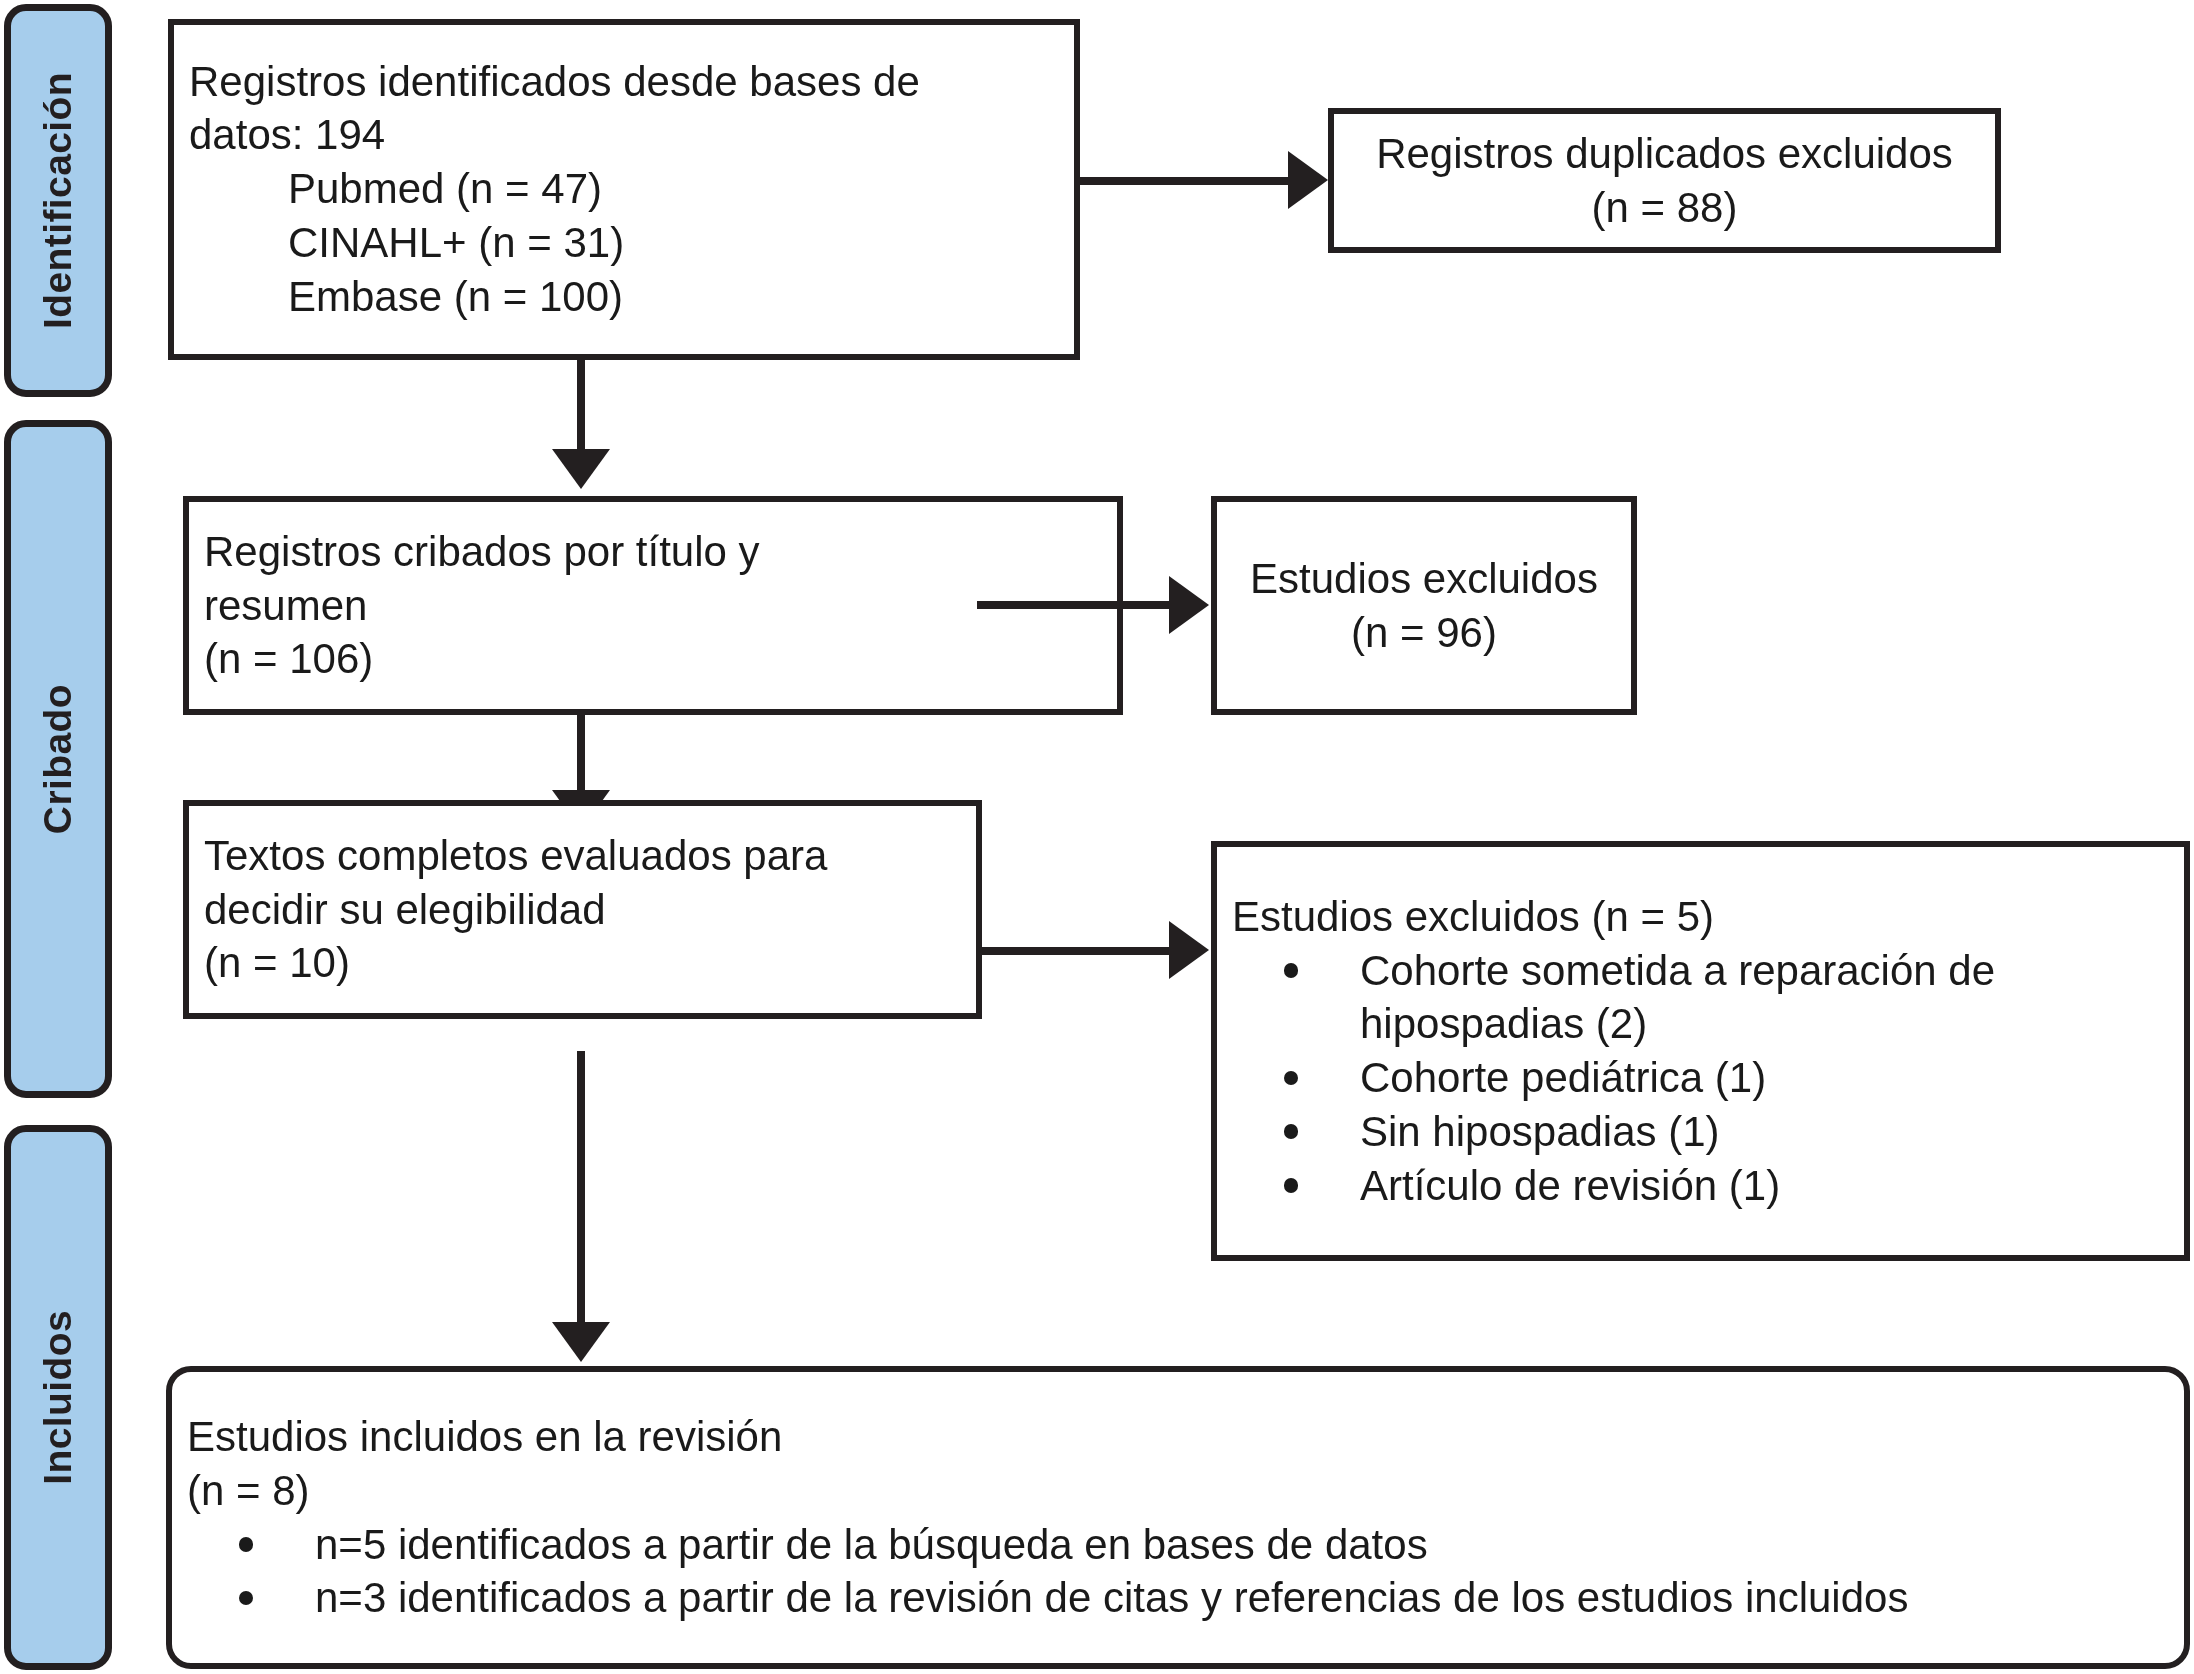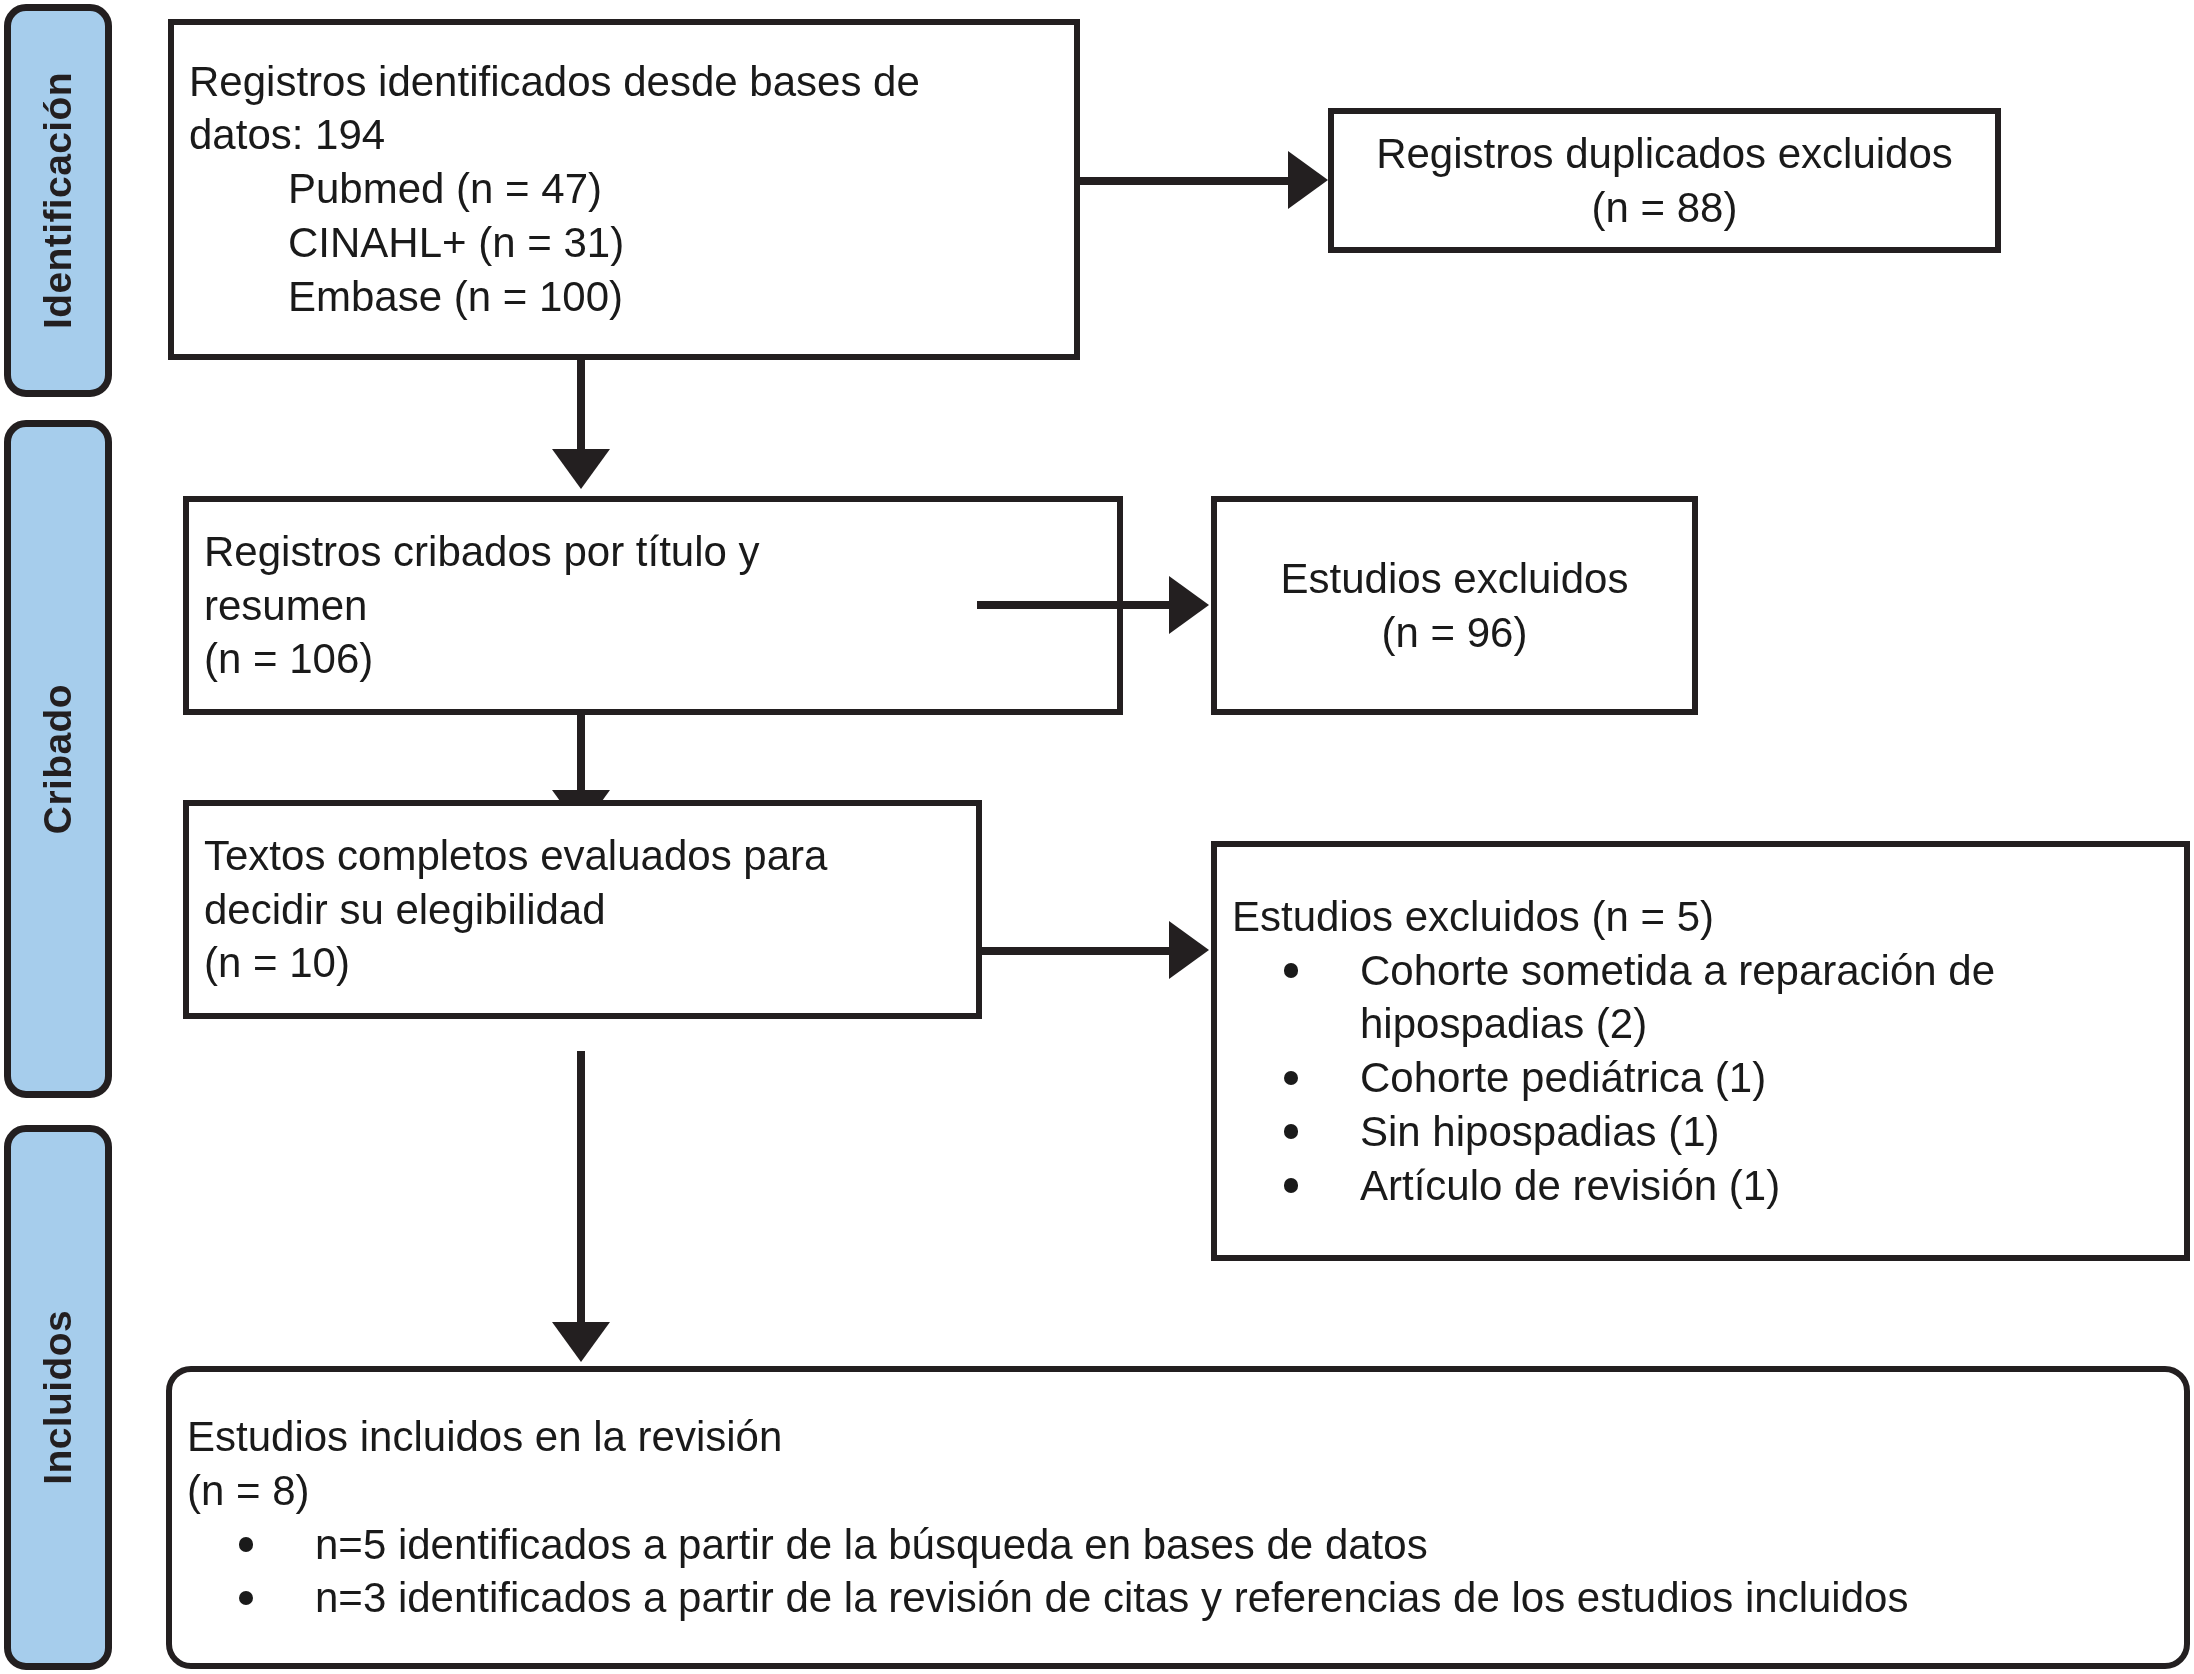--- a/index.html
+++ b/index.html
@@ -125,21 +125,21 @@
 
   <div class="vline" style="left:577px;top:360px;height:91px;"></div>
   <div class="arrow-down" style="left:552px;top:449px;"></div>
 
   <div class="box" style="left:183px;top:496px;width:940px;height:219px;align-items:flex-start;">
     <div class="line">Registros cribados por título y</div>
     <div class="line">resumen</div>
     <div class="line">(n = 106)</div>
   </div>
 
-  <div class="box" style="left:1211px;top:496px;width:487px;height:219px;">
+  <div class="box" style="left:1211px;top:496px;width:426px;height:219px;">
     <div class="line ctr">Estudios excluidos</div>
     <div class="line ctr">(n = 96)</div>
   </div>
 
   <div class="hline" style="left:977px;top:601px;width:193px;"></div>
   <div class="arrow-right" style="left:1169px;top:576px;"></div>
 
   <div class="vline" style="left:577px;top:715px;height:77px;"></div>
   <div class="arrow-down" style="left:552px;top:790px;"></div>
 

